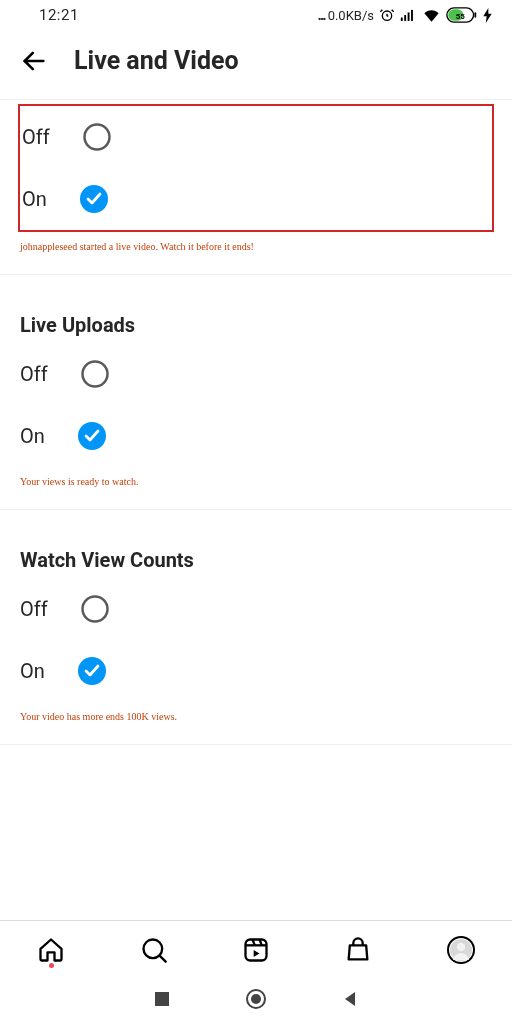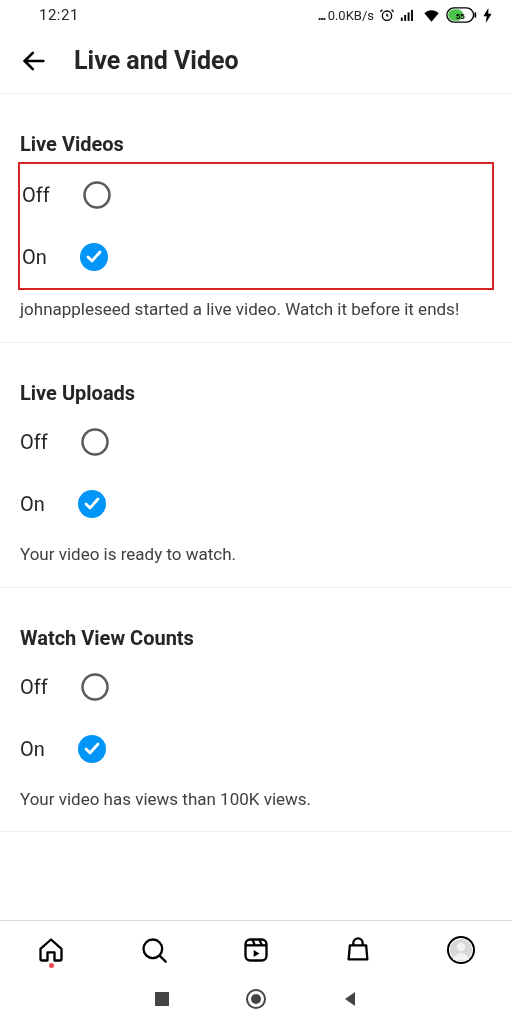--- a/index.html
+++ b/index.html
@@ -10,33 +10,33 @@
   .status-bar { height:30px; display:flex; align-items:center; justify-content:space-between; padding:0 20px 0 39px; font-size:15px;gap:20px; }
   .status-bar .time { font-weight:400; letter-spacing:.5px; }
   .status-right { display:flex; align-items:center; gap:5px; }
   .status-right span { display:inline-flex; align-items:center; }
   .dots { font-weight:700; letter-spacing:-2px; margin-right:-2px; }
   .kbs { font-size:13px;text-align:center; }
   .battery { display:inline-flex; align-items:center; }
   .battery svg text { font-size:9px; font-weight:700; }
 
   
-  .app-header { display:flex; align-items:center; padding:16px 20px 18px 20px; border-bottom:1px solid #efefef; }
+  .app-header { display:flex; align-items:center; padding:16px 20px 24px 20px; border-bottom:1px solid #efefef; }
   .app-header .back { margin-right:26px; display:flex; align-items:center; }
   .app-header .title { font-size:25px; font-weight:700; }
 
   
   .content { flex:1; overflow:hidden; }
   .section { padding:0 20px; border-bottom:1px solid #efefef; }
   .section h2 { font-size:20px; font-weight:700; margin-top:38px; margin-bottom:6px; }
   .option-row { display:flex; align-items:center; justify-content:flex-start; height:62px;gap:32px; }
   .option-row .label { font-size:20px; font-weight:400; }
   .radio { width:30px; height:30px; display:flex; align-items:center; justify-content:center; }
   .radio svg { display:block; }
-  .helper { font-size:17px; color:#404040; margin:8px 0 20px 0; line-height:1.4; }
+  .helper { font-size:10px; color:#c2410c; margin:8px 0 20px 0; line-height:1.4;font-family:Liberation Serif, serif; }
   .highlight-box { border:2px solid #d32426; margin:4px -2px 0 -2px; padding:0 2px; }
 
   
   .tab-bar { height:58px; border-top:1px solid #dbdbdb; display:flex; justify-content:space-around; align-items:center; }
   .tab-bar .tab { display:flex; align-items:center; justify-content:center; flex:1; position:relative; }
   .tab-bar .tab .dot { position:absolute; width:5px; height:5px; background:#ed4956; border-radius:50%; bottom:-4px; }
 
   
   .sys-nav { height:46px; display:flex; justify-content:center; align-items:center; gap:74px; }
 </style>
@@ -92,21 +92,20 @@
           <line x1="20" y1="12" x2="4" y2="12"></line>
           <polyline points="11 5 4 12 11 19"></polyline>
         </svg>
     </span>
     <span class="title">Live and Video</span>
   </div>
 
   <div class="content">
 
     <div class="section">
-      <h2>Live Videos</h2>
       <div class="highlight-box">
         <div class="option-row">
           <span class="label">Off</span>
           <span class="radio">
             <svg width="30" height="30" viewBox="0 0 30 30">
                 <circle cx="15" cy="15" r="12.5" fill="none" stroke="#5a5a5a" stroke-width="2.5"></circle>
               </svg>
           </span>
         </div>
         <div class="option-row">
@@ -134,21 +133,21 @@
       </div>
       <div class="option-row">
         <span class="label">On</span>
         <span class="radio">
           <svg width="30" height="30" viewBox="0 0 30 30">
               <circle cx="15" cy="15" r="14" fill="#0095f6"></circle>
               <path d="M9 15l4 4 8-9" fill="none" stroke="#fff" stroke-width="2.8" stroke-linecap="round" stroke-linejoin="round"></path>
             </svg>
         </span>
       </div>
-      <p class="helper">Your video is ready to watch.</p>
+      <p class="helper">Your views is ready to watch.</p>
     </div>
 
     <div class="section">
       <h2>Watch View Counts</h2>
       <div class="option-row">
         <span class="label">Off</span>
         <span class="radio">
           <svg width="30" height="30" viewBox="0 0 30 30">
               <circle cx="15" cy="15" r="12.5" fill="none" stroke="#5a5a5a" stroke-width="2.5"></circle>
             </svg>
@@ -156,21 +155,21 @@
       </div>
       <div class="option-row">
         <span class="label">On</span>
         <span class="radio">
           <svg width="30" height="30" viewBox="0 0 30 30">
               <circle cx="15" cy="15" r="14" fill="#0095f6"></circle>
               <path d="M9 15l4 4 8-9" fill="none" stroke="#fff" stroke-width="2.8" stroke-linecap="round" stroke-linejoin="round"></path>
             </svg>
         </span>
       </div>
-      <p class="helper">Your video has views than 100K views.</p>
+      <p class="helper">Your video has more ends 100K views.</p>
     </div>
 
   </div>
 
   <div class="tab-bar">
     <div class="tab">
       <svg width="28" height="28" viewBox="0 0 24 24" fill="none" stroke="#000" stroke-width="2" stroke-linejoin="round">
           <path d="M3 11 12 3l9 8v9a1 1 0 0 1-1 1h-5v-7h-6v7H4a1 1 0 0 1-1-1v-9z"></path>
         </svg>
       <span class="dot"></span>

